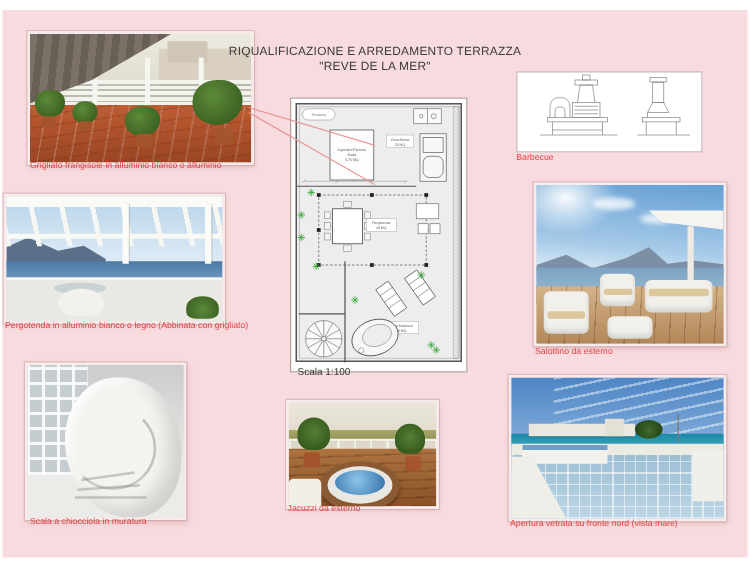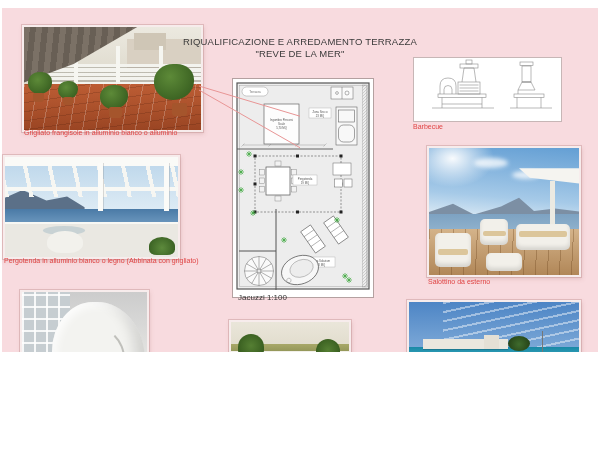--- a/index.html
+++ b/index.html
@@ -1,16 +1,16 @@
 <!DOCTYPE html>
 <html><head>
 <meta charset="utf-8">
 <style>
   html,body{margin:0;padding:0;background:#ffffff;}
-  #stage{position:relative;width:600px;height:352px;overflow:hidden;background:#ffffff;
+  #stage{position:relative;width:600px;height:460px;overflow:hidden;background:#ffffff;
          font-family:"Liberation Sans",sans-serif;}
   #board{position:absolute;left:2px;top:8px;width:596px;height:438px;background:#f8dbdf;}
 
   
   .title{position:absolute;left:160px;top:36px;width:280px;text-align:center;color:#3a3a3a;
          font-size:9.5px;line-height:12px;letter-spacing:.2px;z-index:6;}
 
   
   .cap{position:absolute;color:#e04545;font-size:7px;line-height:8px;z-index:7;white-space:nowrap;}
   .cap-dark{position:absolute;color:#333;font-size:8px;z-index:7;white-space:nowrap;}
@@ -327,21 +327,21 @@
           <use href="#plant-sym" x="8" y="93"></use>
           <use href="#plant-sym" x="8" y="111"></use>
         <use href="#plant-sym" x="20" y="134"></use>
           <use href="#plant-sym" x="51" y="161"></use>
           <use href="#plant-sym" x="104" y="141"></use>
         <use href="#plant-sym" x="112" y="197"></use>
           <use href="#plant-sym" x="116" y="201"></use>
       </g>
     </svg>
   </div>
-  <div class="cap-dark" style="left:238px;top:293px;">Jacuzzi 1:100</div>
+  <div class="cap-dark" style="left:238px;top:293px;">Scala 1:100</div>
 
   <div id="bbq-panel" class="panel">
     <svg width="147" height="63" viewBox="0 0 147 63">
       <g fill="none" stroke="#8a8a8a" stroke-width="0.6">
         <line x1="18" y1="50" x2="80" y2="50"></line>
         <rect x="24" y="36" width="48" height="3.5"></rect>
         <line x1="28" y1="39.5" x2="28" y2="50"></line>
           <line x1="68" y1="39.5" x2="68" y2="50"></line>
           <line x1="28" y1="46" x2="68" y2="46"></line>
         <path d="M26,36 V28 Q26,20 34,20 Q42,20 42,28 V36"></path>

